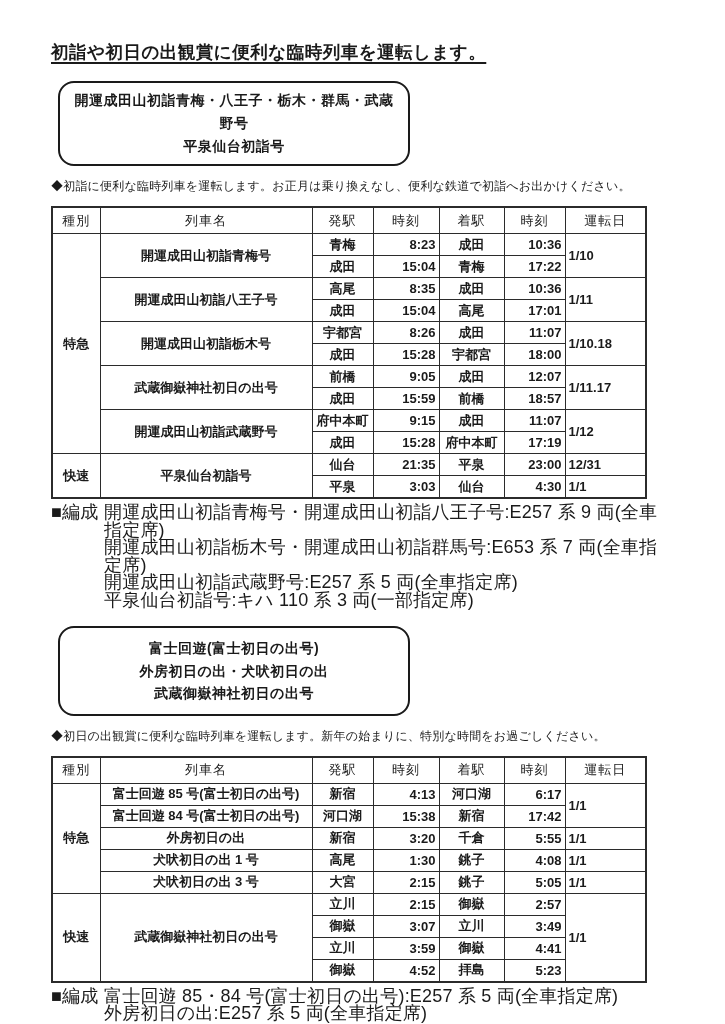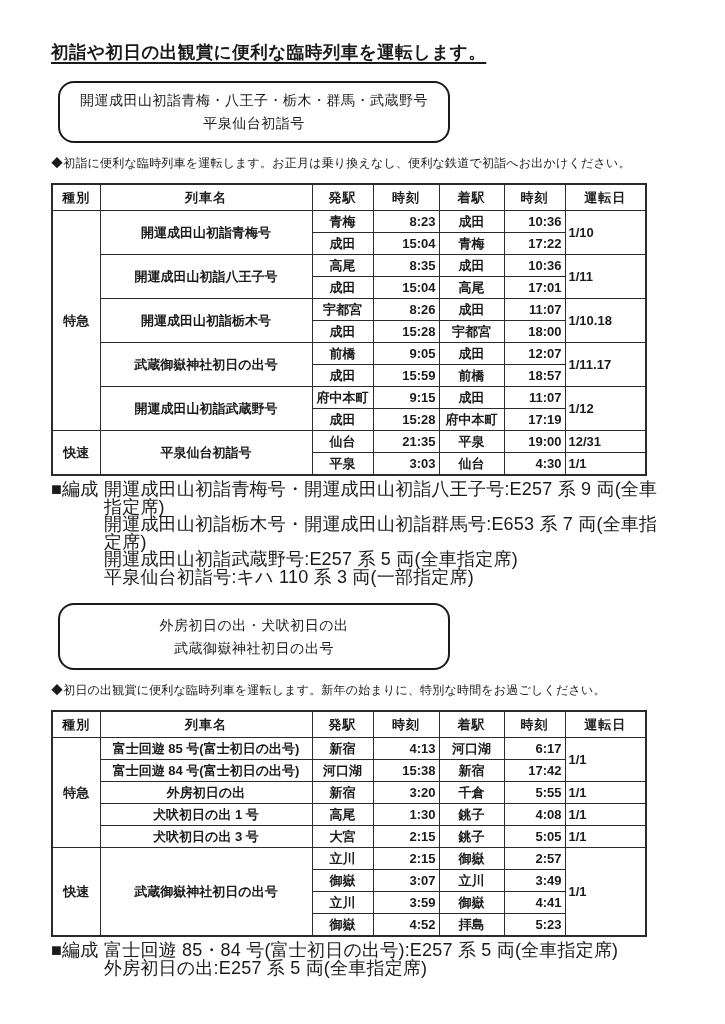--- a/index.html
+++ b/index.html
@@ -13,40 +13,40 @@
     position:relative;box-sizing:border-box;
     width:725px;height:1024px;
     padding:40px 66px 0 51px;overflow:hidden;
   }
   .title{
     margin:0 0 17px 0;
     font-size:17.5px;font-weight:700;letter-spacing:.5px;
     text-decoration:underline;text-decoration-thickness:1.5px;text-underline-offset:4px;
   }
   .rbox{
-    box-sizing:border-box;width:392px;margin-left:7px;
+    box-sizing:border-box;width:352px;margin-left:7px;
     border:2.5px solid #1a1a1a;border-radius:16px;
     padding:6px 8px;text-align:center;
-    font-size:14px;font-weight:400;letter-spacing:.5px;
+    font-size:14px;font-weight:700;letter-spacing:.5px;
   }
   .rbox .rbox-line{line-height:23px;}
   .intro{
     margin:12px 0 0 0;font-size:12px;font-weight:500;letter-spacing:.2px;font-family:Liberation Serif, serif;
   }
   table.tt{
     margin-top:11px;width:594px;
     border-collapse:collapse;table-layout:fixed;
     border:2px solid #2b2b2b;
   }
   table.tt th,table.tt td{
     border:1px solid #2b2b2b;
     font-size:13px;padding:0 3px;
     overflow:hidden;white-space:nowrap;vertical-align:middle;
   }
-  table.tt th{height:25px;font-weight:700;text-align:center;letter-spacing:1px;}
+  table.tt th{height:25px;font-weight:400;text-align:center;letter-spacing:1px;}
   table.tt td{height:21px;font-weight:600;}
   td.a-c{text-align:center;}
   td.a-r{text-align:right;padding-right:9px;}
   td.a-l{text-align:left;padding-left:5px;}
   .formation{
     display:flex;margin-top:5px;
     font-size:18px;font-weight:400;letter-spacing:.2px;
   }
   .f-label{flex:0 0 53px;line-height:17.5px;}
   .f-lines{flex:1;}
@@ -160,21 +160,21 @@
           <td class="a-r">15:28</td>
           <td class="a-c">府中本町</td>
           <td class="a-r">17:19</td>
         </tr>
         <tr>
           <td class="a-c" rowspan="2">快速</td>
           <td class="a-c" rowspan="2">平泉仙台初詣号</td>
           <td class="a-c">仙台</td>
           <td class="a-r">21:35</td>
           <td class="a-c">平泉</td>
-          <td class="a-r">19:00</td>
+          <td class="a-r">23:00</td>
           <td class="a-l">12/31</td>
         </tr>
         <tr>
           <td class="a-c">平泉</td>
           <td class="a-r">3:03</td>
           <td class="a-c">仙台</td>
           <td class="a-r">4:30</td>
           <td class="a-l">1/1</td>
         </tr>
       </tbody>
@@ -184,20 +184,21 @@
     <span class="f-label">■編成</span>
     <div class="f-lines">
       <div class="f-line">開運成田山初詣青梅号・開運成田山初詣八王子号:E257 系 9 両(全車指定席)</div>
       <div class="f-line">開運成田山初詣栃木号・開運成田山初詣群馬号:E653 系 7 両(全車指定席)</div>
       <div class="f-line">開運成田山初詣武蔵野号:E257 系 5 両(全車指定席)</div>
       <div class="f-line">平泉仙台初詣号:キハ 110 系 3 両(一部指定席)</div>
     </div>
   </div>
 
   <div class="rbox box2">
+    <div class="rbox-line">富士回遊(富士初日の出号)</div>
     <div class="rbox-line">外房初日の出・犬吠初日の出</div>
     <div class="rbox-line">武蔵御嶽神社初日の出号</div>
   </div>
 
   <p class="intro">◆初日の出観賞に便利な臨時列車を運転します。新年の始まりに、特別な時間をお過ごしください。</p>
 
   <table class="tt">
       <colgroup>
         <col style="width: 48px;">
         <col style="width: 212px;">

